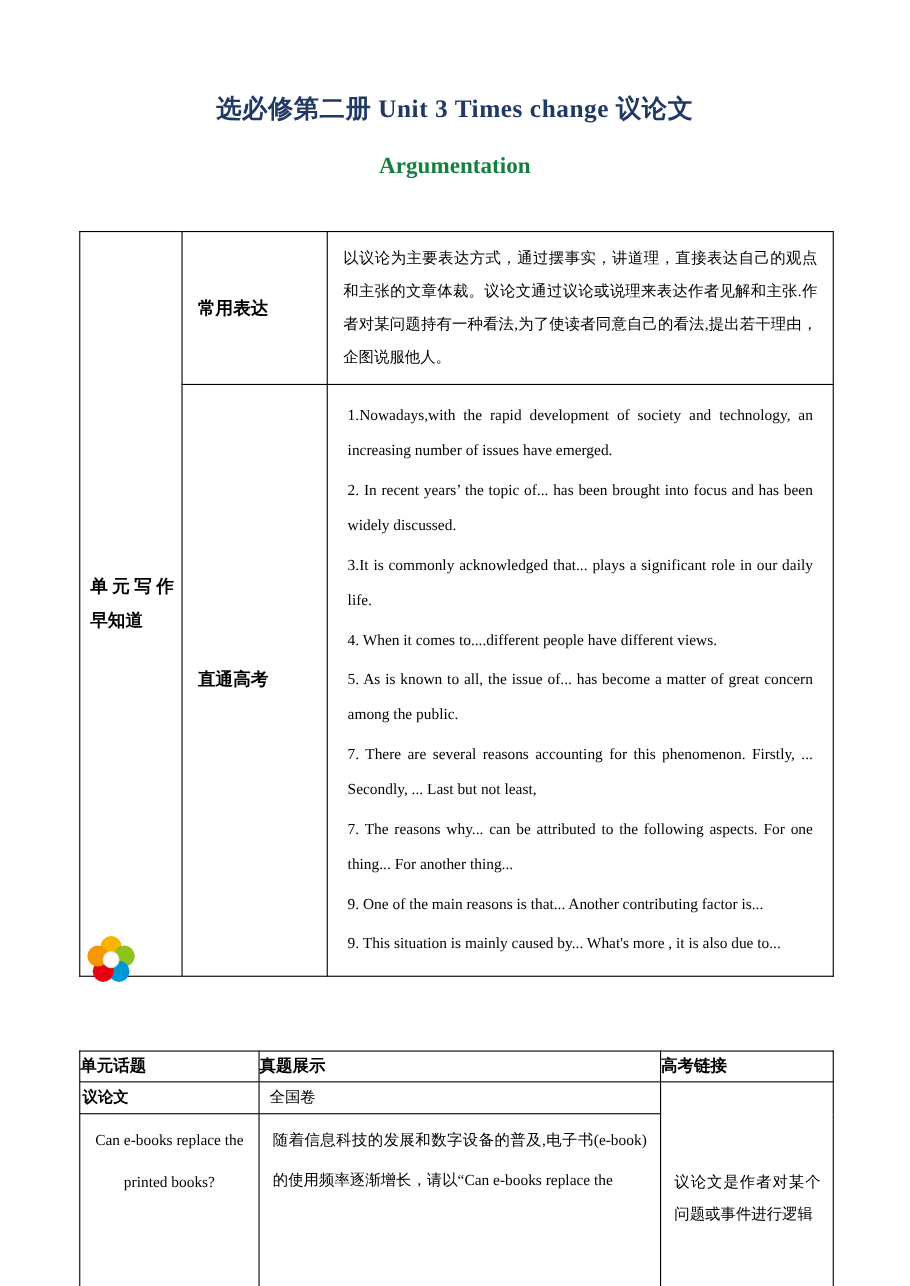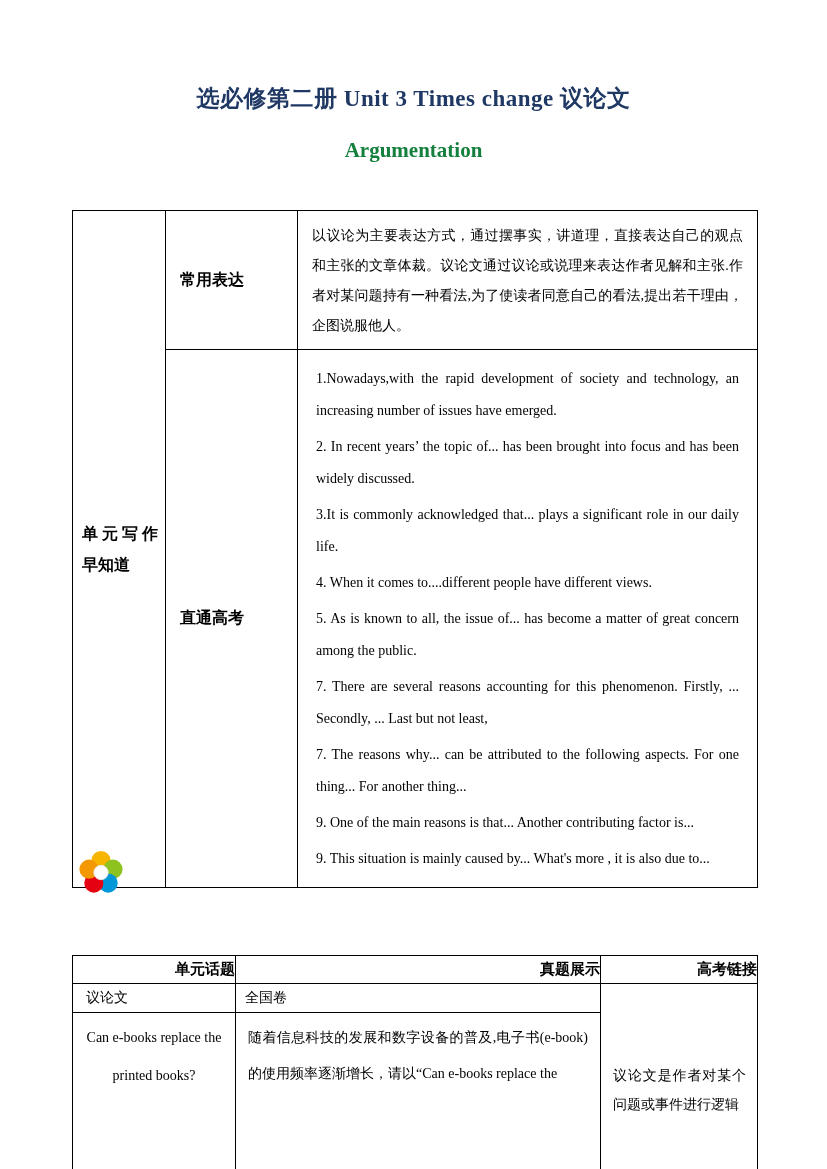--- a/index.html
+++ b/index.html
@@ -46,23 +46,23 @@
     display:flex; align-items:center; padding-left:29px;
   }
   .badge-box span {
     font-family:"Liberation Sans","DejaVu Sans",sans-serif;
     font-weight:700; font-size:20px; color:#55aa2e; letter-spacing:2px;
   }
 
   
   .t2 { position:absolute; left:72px; top:955px; width:685px; }
   .t2 td { font-size:14px; }
-  .t2 tr.head td { font-weight:700; text-align:right; height:28px; font-size:15px; vertical-align:middle; }
+  .t2 tr.head td { font-weight:700; text-align:left; height:28px; font-size:15px; vertical-align:middle; }
   .t2 tr.r1 td { height:29px; vertical-align:middle; }
-  .cell-topic1 { padding-left:13px; }
+  .cell-topic1 { padding-left:2px;font-weight:bold; }
   .cell-paper  { padding-left:9px; }
   .cell-link   { vertical-align:top; padding:8px 11px 0 12px; line-height:29px; text-align:justify; }
   .t2 tr.r2 td { height:175px; vertical-align:top; }
   .cell-topic2 { text-align:center; padding:6px 6px 0 6px; line-height:38px; }
   .cell-exam   { padding:7px 12px 0 12px; line-height:36px; text-align:justify; }
 </style>
 </head>
 <body>
 
 <div class="page">

